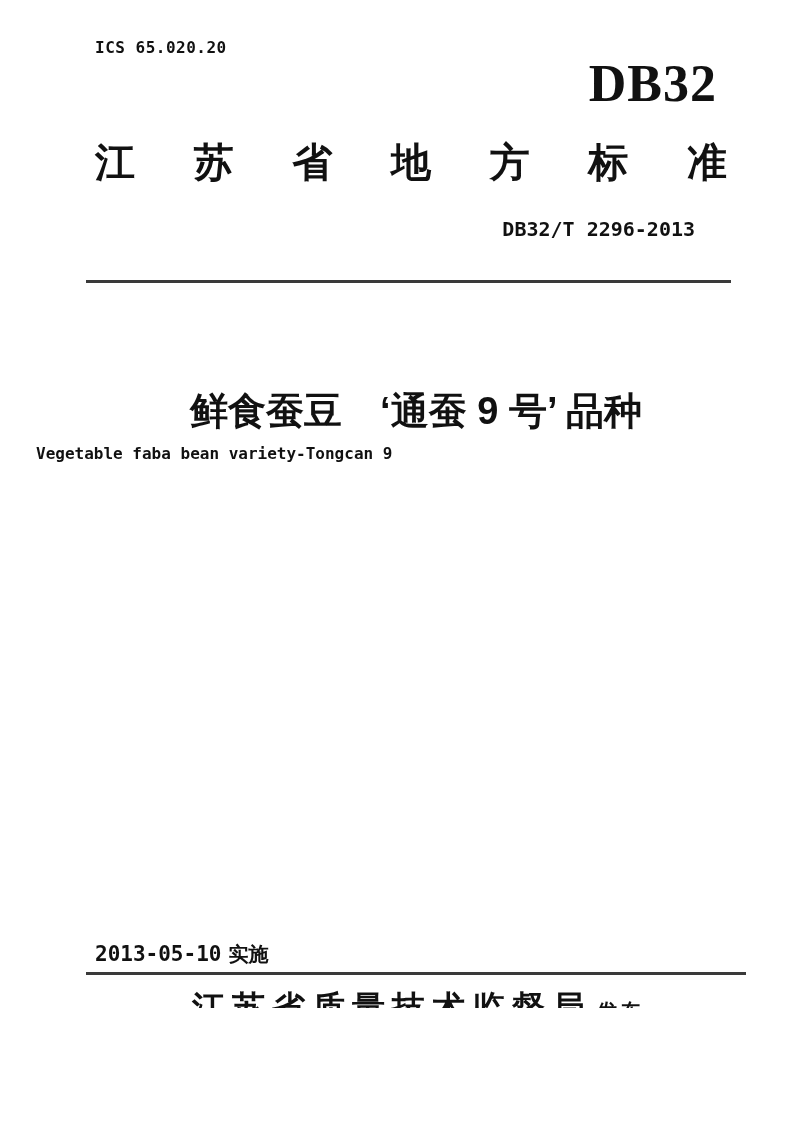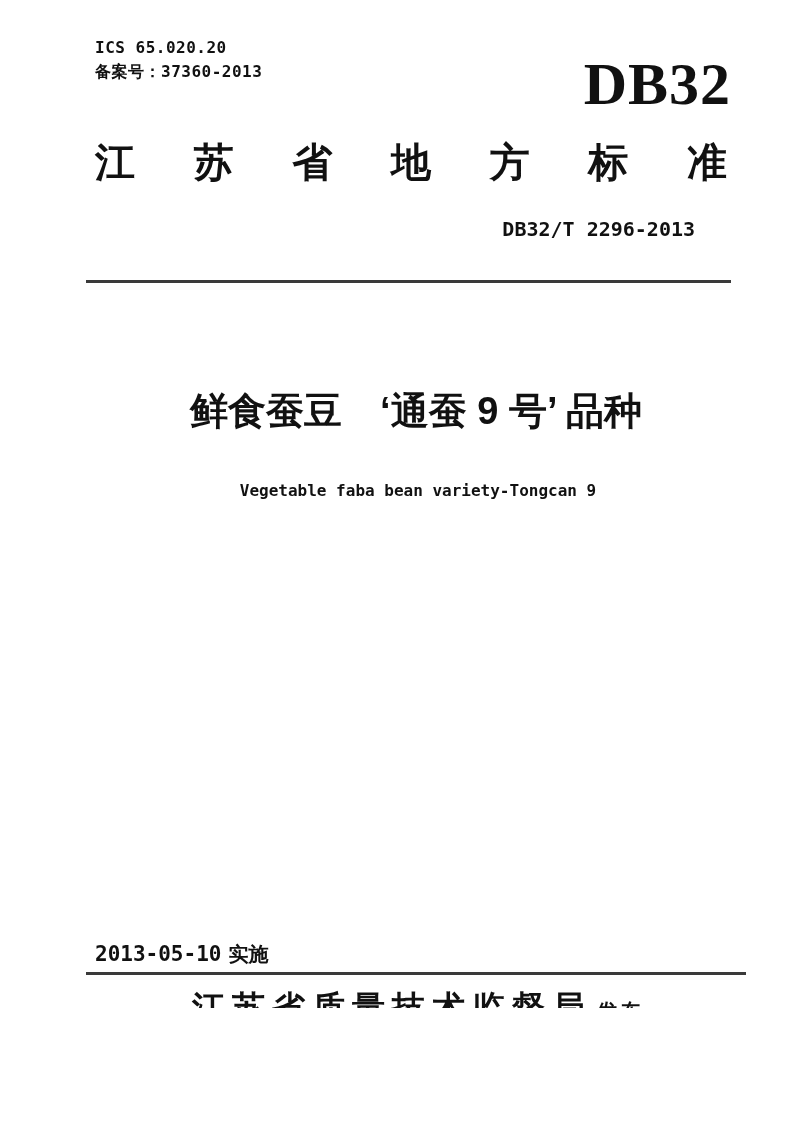--- a/index.html
+++ b/index.html
@@ -15,23 +15,23 @@
   }
   .mono { font-family:"DejaVu Sans Mono","Liberation Mono",monospace; }
 
   .meta-block {
     position:absolute; left:95px; top:36px;
     font-size:16px; font-weight:700; line-height:24px;
     letter-spacing:0.5px; white-space:nowrap;
   }
 
   .db32-logo {
-    position:absolute; right:69px; top:44px;
+    position:absolute; right:83px; top:44px;
     font-family:"Liberation Serif","DejaVu Serif",serif;
-    font-weight:700; font-size:60px; line-height:80px;
+    font-weight:700; font-size:52px; line-height:80px;
     letter-spacing:1px; white-space:nowrap;
   }
 
   .std-type {
     position:absolute; left:95px; top:140px; width:632px;
     display:flex; justify-content:space-between;
     font-size:40px; font-weight:700; line-height:44px;
   }
 
   .doc-number {
@@ -44,22 +44,22 @@
   .rule-top    { left:86px; top:280px; width:645px; }
   .rule-bottom { left:86px; top:972px; width:660px; }
 
   .title-cn {
     position:absolute; left:0; top:388px; width:100%;
     padding-left:32px; text-align:center;
     font-size:38px; font-weight:700; line-height:46px;
     white-space:nowrap;
   }
   .title-en {
-    position:absolute; left:0; top:480px; width:100%;
-    padding-left:36px; text-align:center;
+    position:absolute; left:0; top:443px; width:100%;
+    padding-left:36px; text-align:left;
     font-size:16px; font-weight:700; line-height:22px;
     white-space:nowrap;
   }
 
   .date-row {
     position:absolute; left:95px; top:941px; width:652px;
     display:flex; justify-content:space-between;
     font-size:21px; font-weight:700; line-height:26px;
     white-space:nowrap;
   }
@@ -78,21 +78,20 @@
     margin-left:6px; vertical-align:2px;
   }
 </style>
 </head>
 <body>
 
 <div class="page">
 
   <div class="meta-block mono">
     <div>ICS 65.020.20</div>
-    <div>备案号：37360-2013</div>
   </div>
 
   <div class="db32-logo">DB32</div>
 
   <div class="std-type">
       <span>江</span>
       <span>苏</span>
       <span>省</span>
       <span>地</span>
       <span>方</span>

